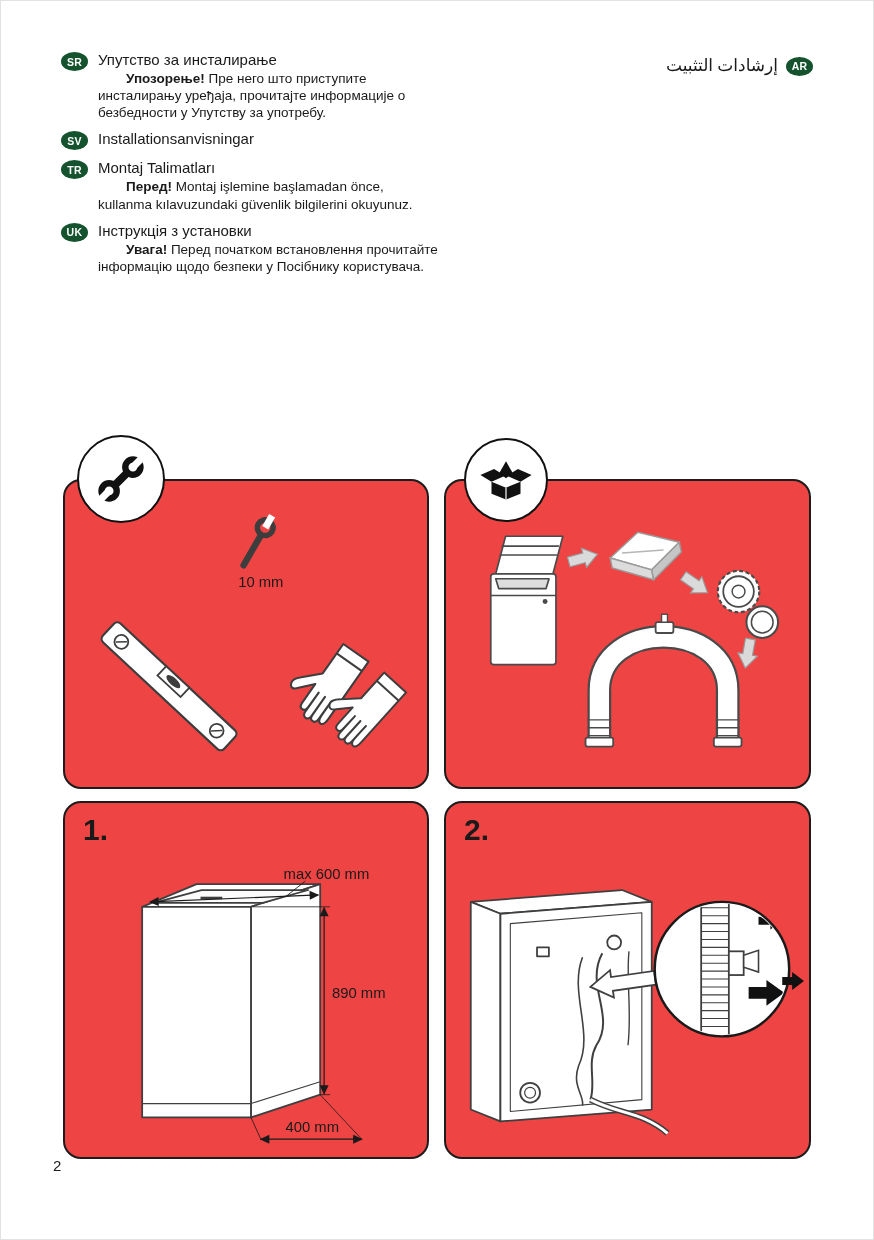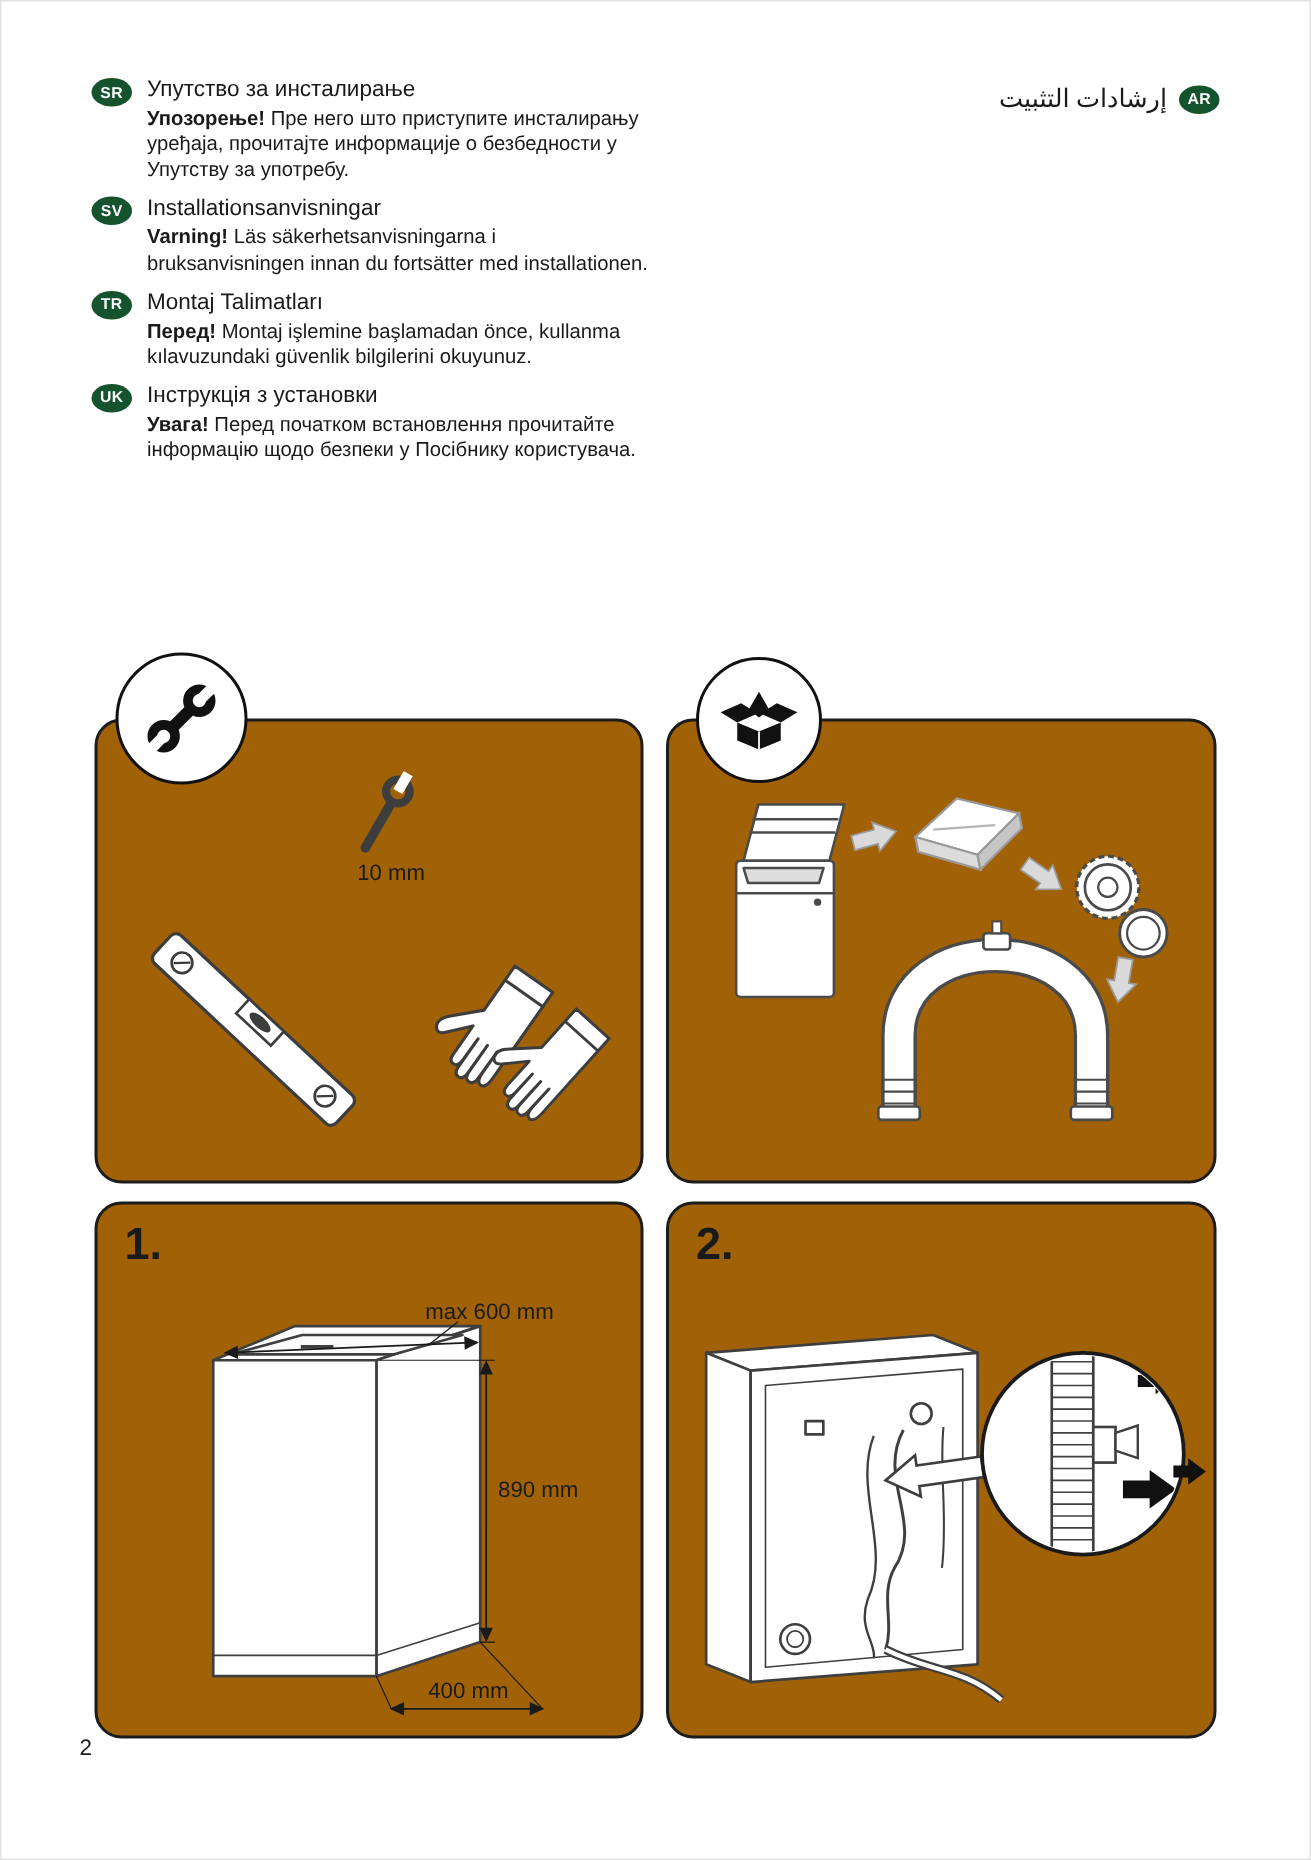--- a/index.html
+++ b/index.html
@@ -15,30 +15,30 @@
   .lang-col { position:absolute; left:60px; top:50px; width:378px; }
   .lang-block { display:flex; gap:10px; margin-bottom:9px; }
   .lang-badge {
     flex:0 0 auto; width:27px; height:19px; margin-top:1px;
     background:#14532d; color:#fff; border-radius:50%;
     font-size:10.5px; font-weight:bold; letter-spacing:.3px;
     display:inline-flex; align-items:center; justify-content:center;
   }
   .lang-title { font-size:15px; margin-bottom:2px; }
   .lang-warning { font-size:13.5px; line-height:1.27; }
-  .lang-warning b { font-weight:bold; }
+  .lang-warning b { font-weight:bold;margin-left:28px; }
 
   .ar-col { position:absolute; left:468px; top:54px; width:344px; direction:rtl; }
   .ar-title-row { display:flex; align-items:center; gap:8px; }
   .ar-title { font-size:17px;font-family:Liberation Serif, serif; }
   .ar-warning { margin-top:5px; font-size:15.5px; line-height:1.55; }
   .ar-warning b { font-weight:bold; }
 
   
-  .panel { position:absolute; border:2px solid #1c1c1c; border-radius:18px; background:#a16207; }
+  .panel { position:absolute; border:2px solid #1c1c1c; border-radius:18px; background:#ef4444; }
   #tools-panel  { left:62px;  top:478px; width:366px; height:310px; }
   #unpack-panel { left:443px; top:478px; width:367px; height:310px; }
   #step1-panel  { left:62px;  top:800px; width:366px; height:358px; }
   #step2-panel  { left:443px; top:800px; width:367px; height:358px; }
   .panel svg.fill { position:absolute; inset:0; width:100%; height:100%; }
 
   .circle-icon {
     position:absolute; background:#fff; border:2.5px solid #111; border-radius:50%;
     display:flex; align-items:center; justify-content:center; z-index:2;
   }
@@ -60,21 +60,20 @@
       <div>
         <div class="lang-title">Упутство за инсталирање</div>
         <p class="lang-warning"><b>Упозорење!</b> <span>Пре него што приступите инсталирању уређаја, прочитајте информације о безбедности у Упутству за употребу.</span></p>
       </div>
     </div>
 
     <div class="lang-block">
       <span class="lang-badge">SV</span>
       <div>
         <div class="lang-title">Installationsanvisningar</div>
-        <p class="lang-warning"><b>Varning!</b> <span>Läs säkerhetsanvisningarna i bruksanvisningen innan du fortsätter med installationen.</span></p>
       </div>
     </div>
 
     <div class="lang-block">
       <span class="lang-badge">TR</span>
       <div>
         <div class="lang-title">Montaj Talimatları</div>
         <p class="lang-warning"><b>Перед!</b> <span>Montaj işlemine başlamadan önce, kullanma kılavuzundaki güvenlik bilgilerini okuyunuz.</span></p>
       </div>
     </div>

